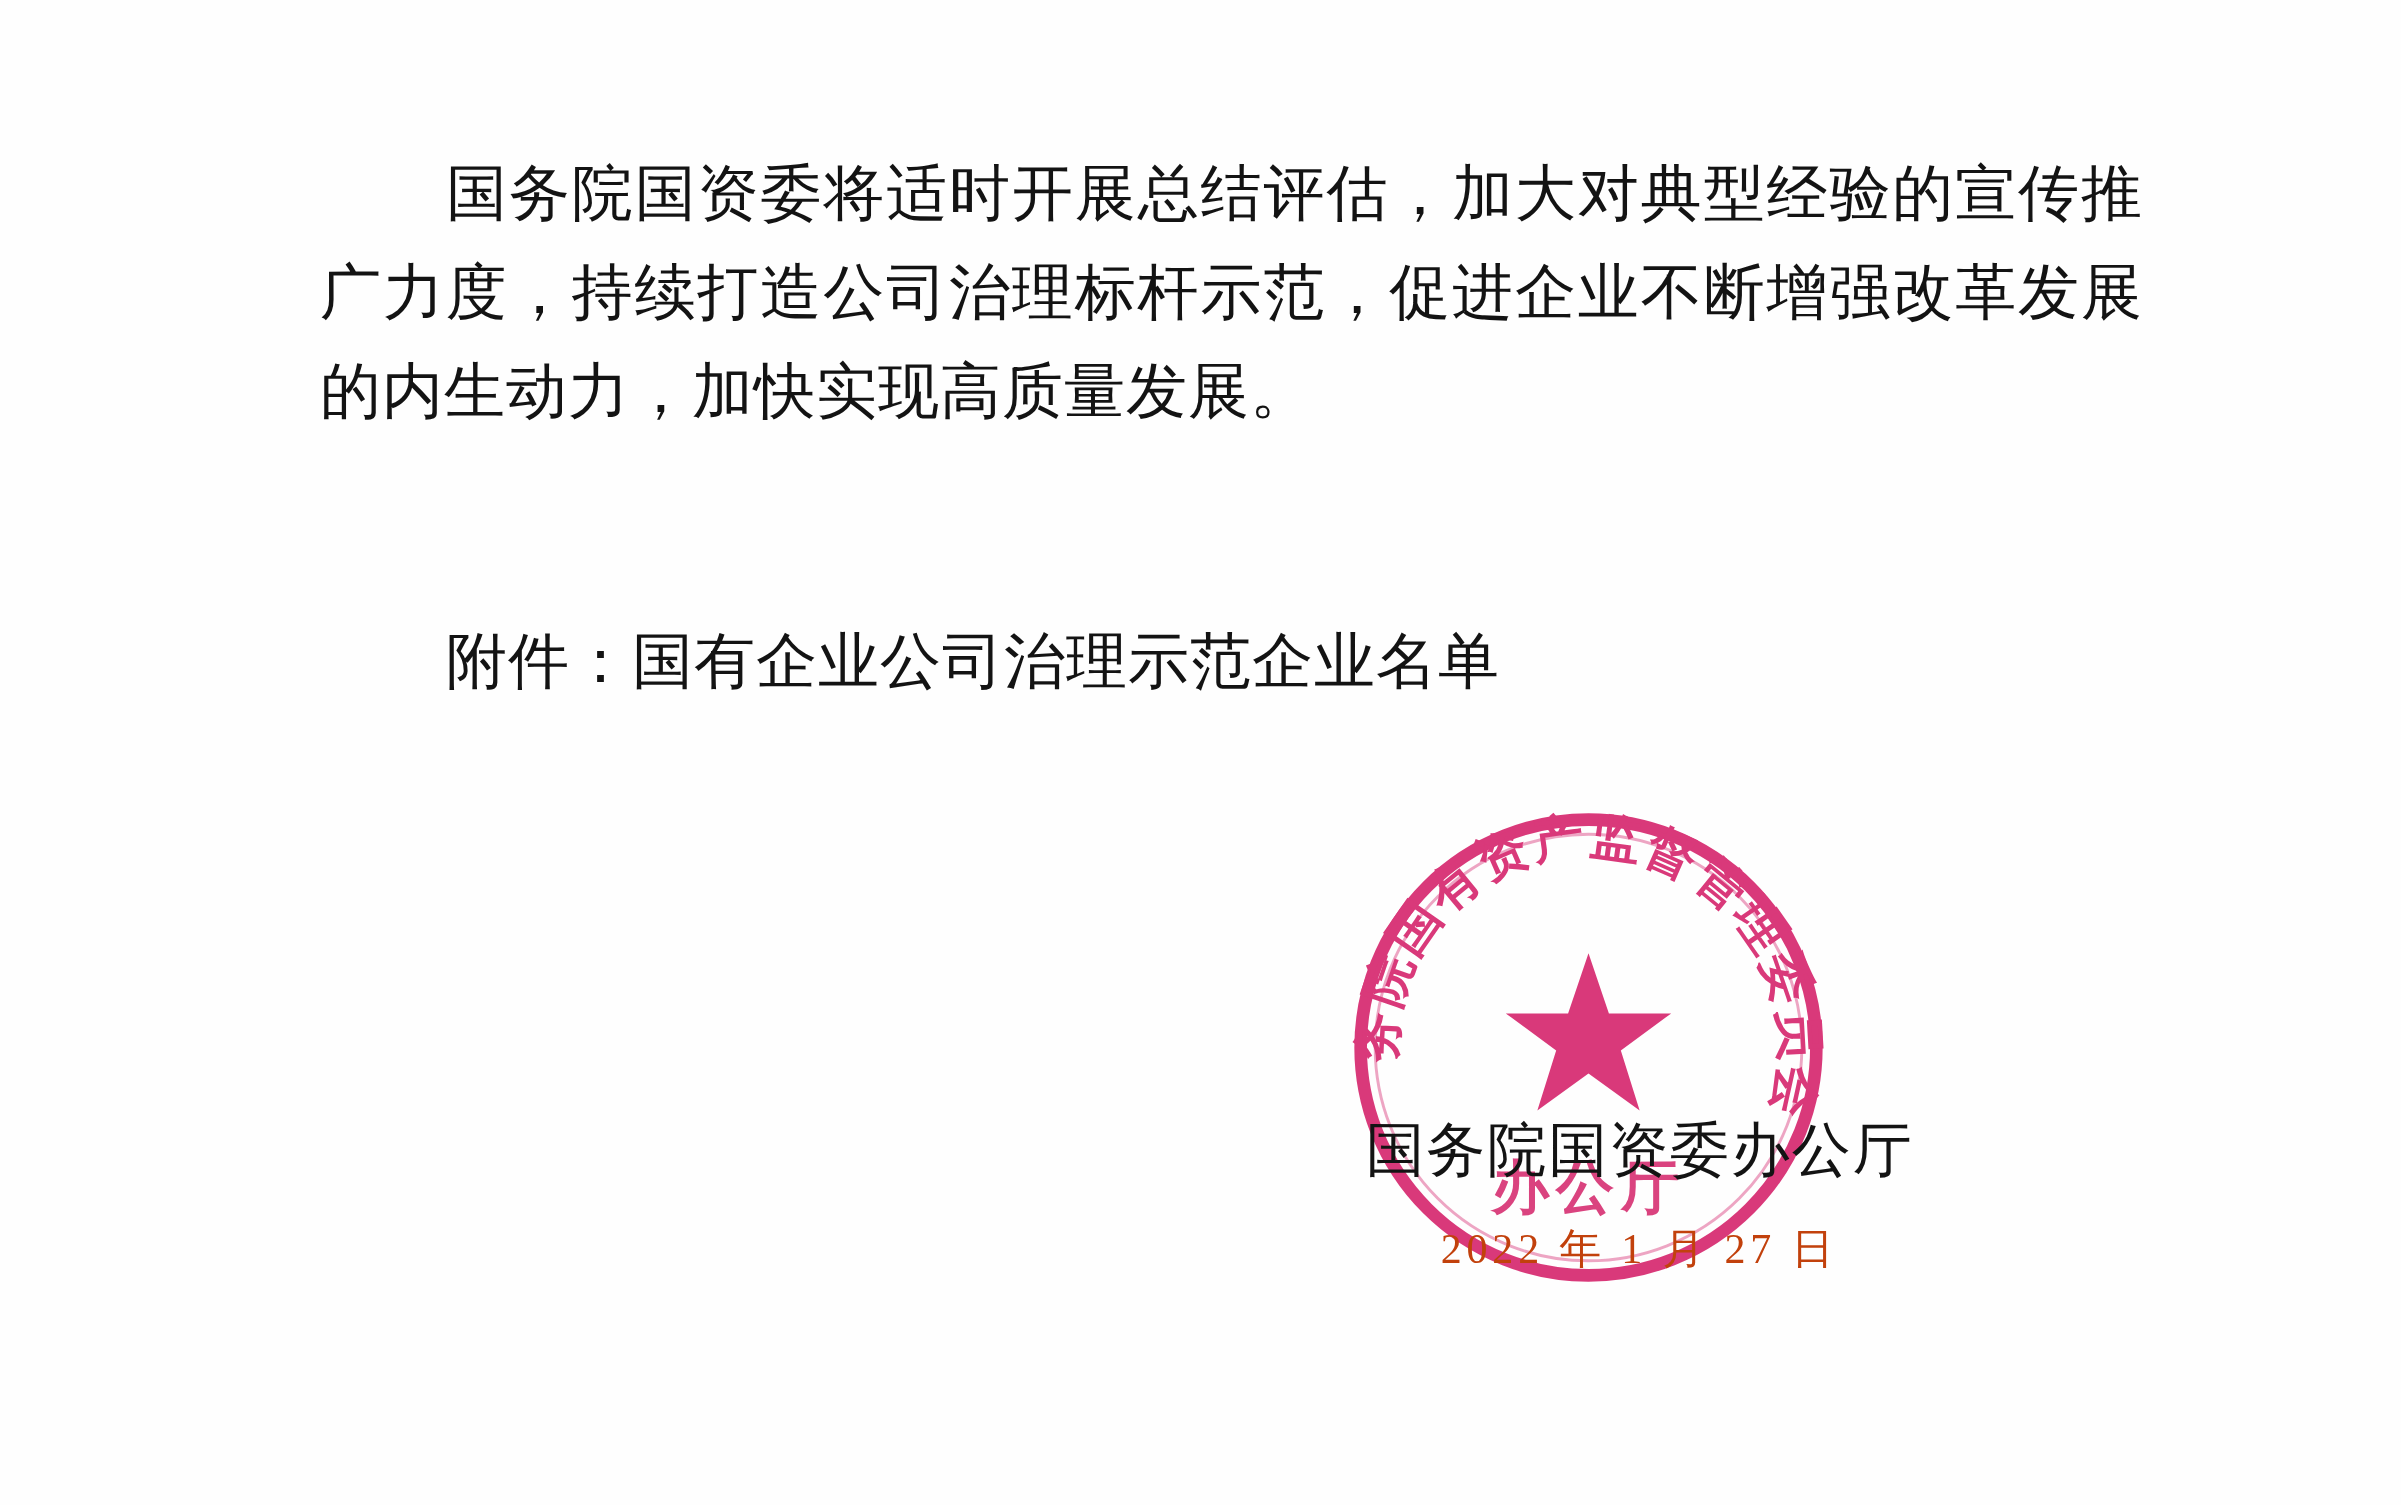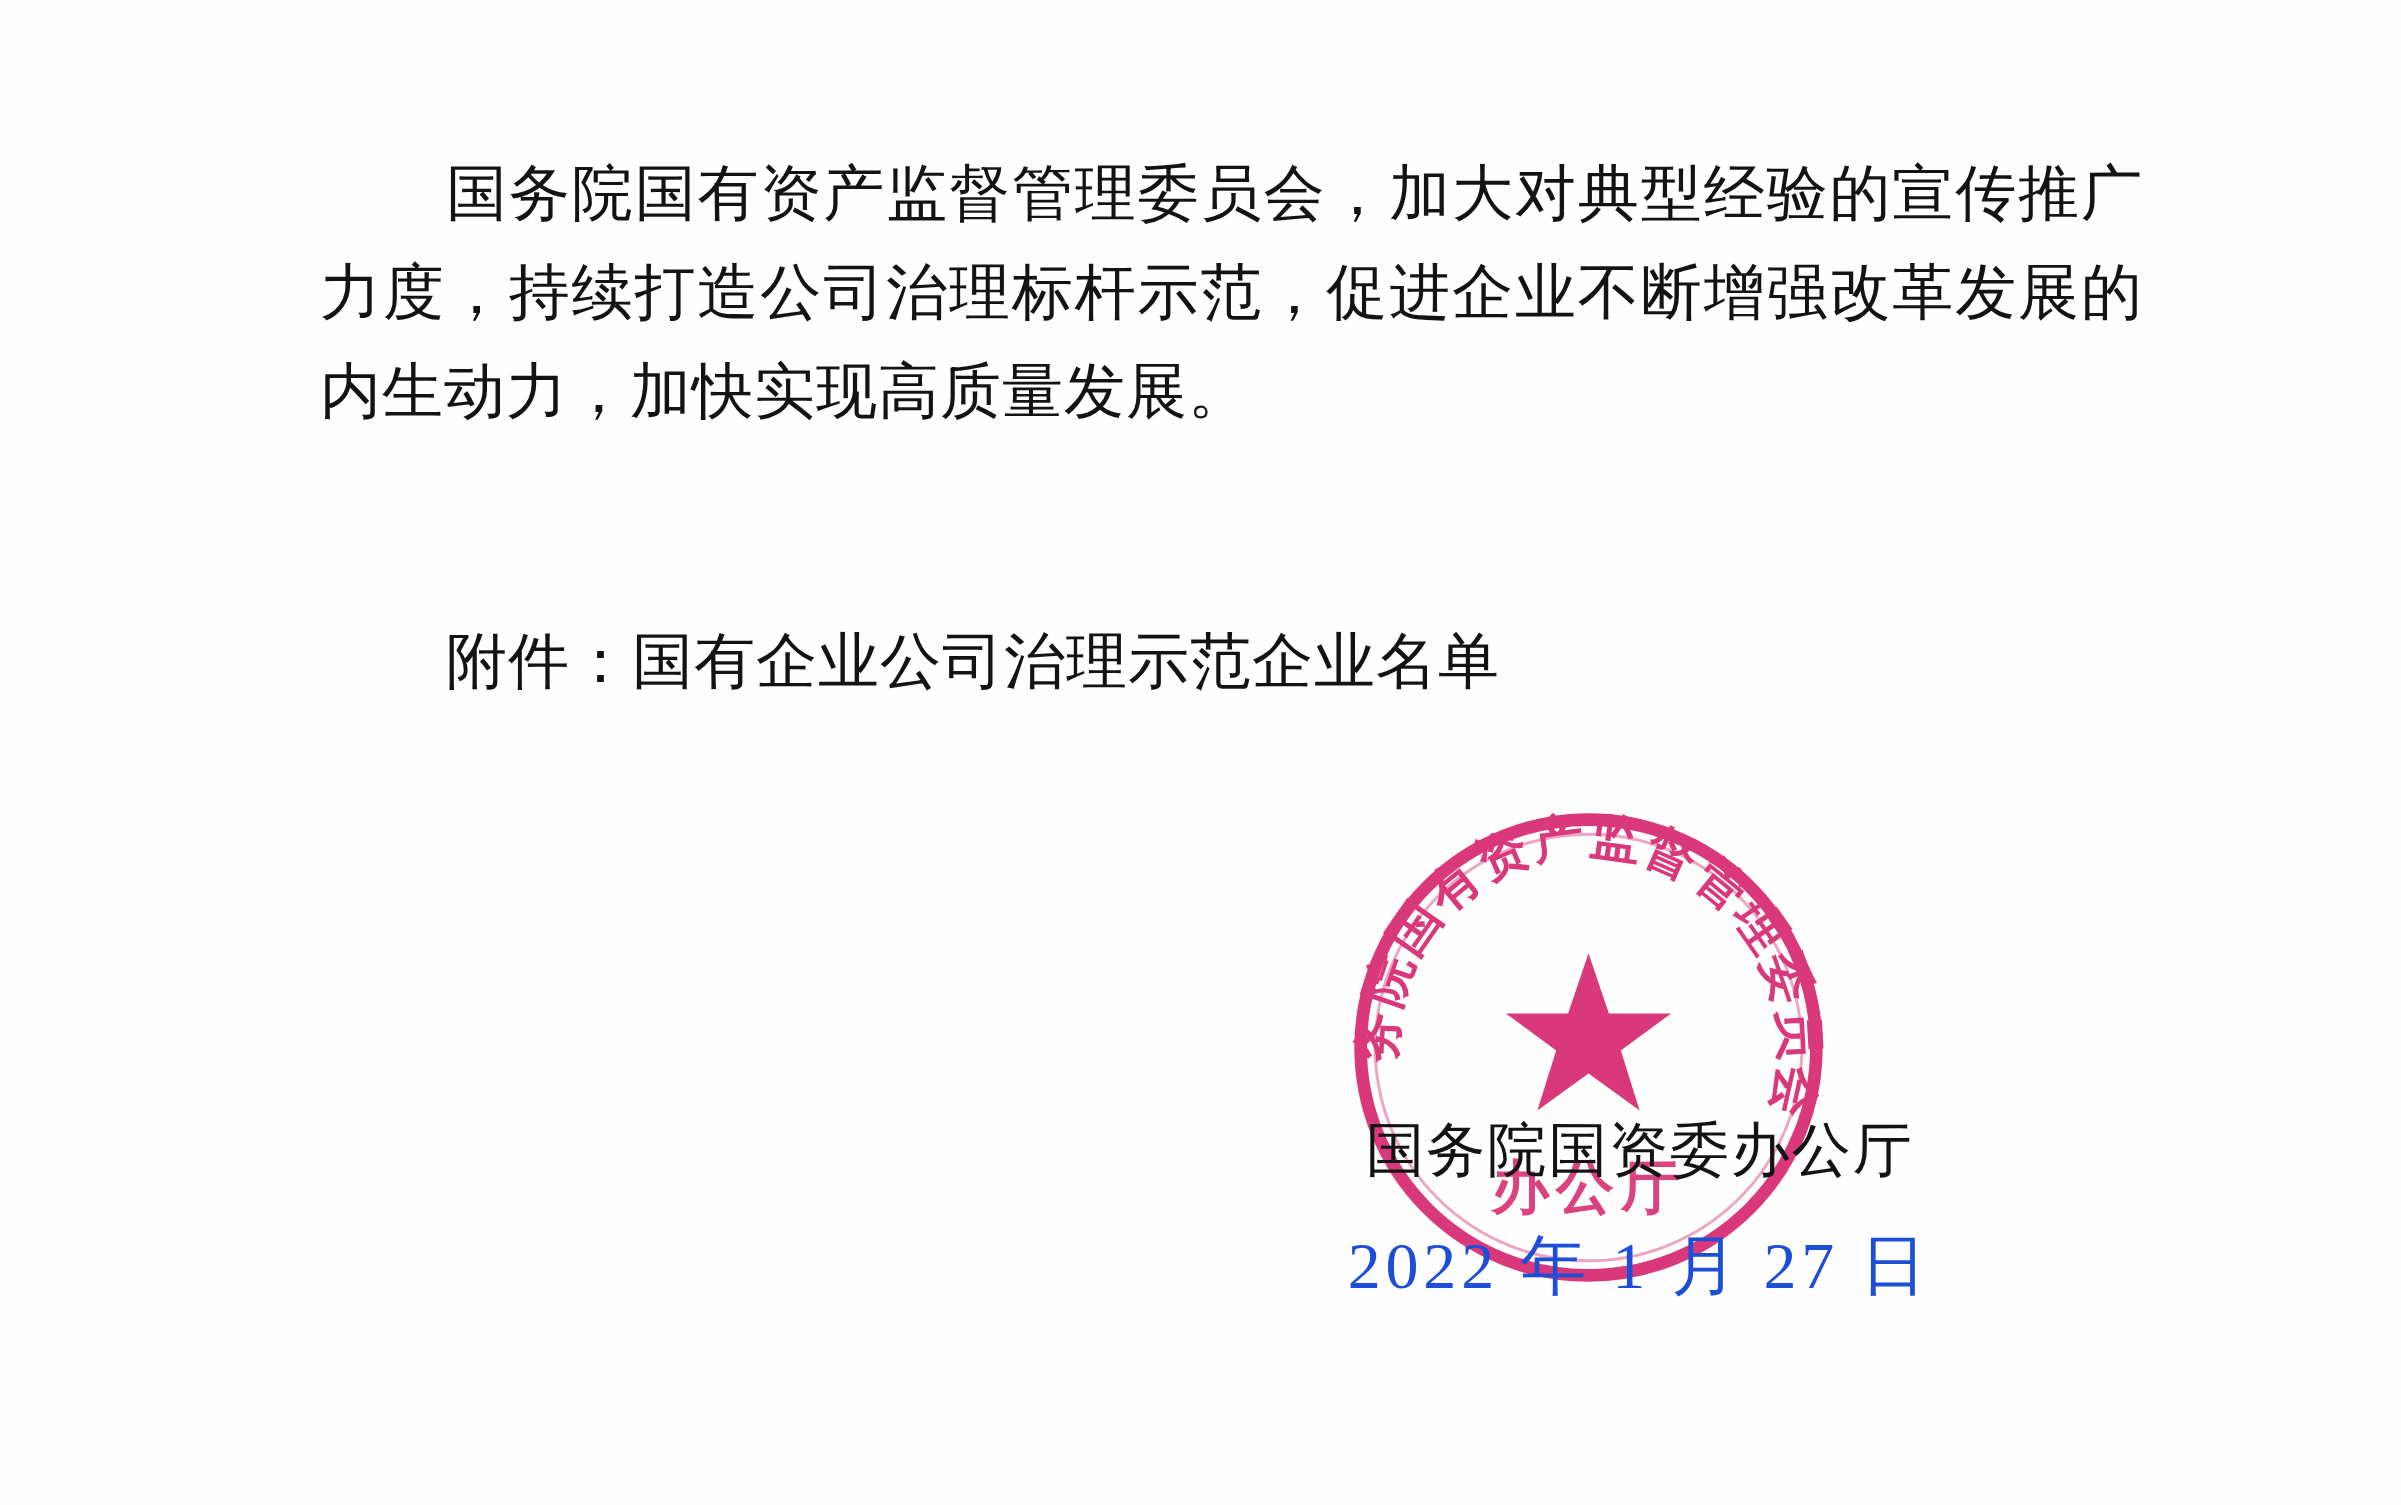--- a/index.html
+++ b/index.html
@@ -62,23 +62,23 @@
     z-index: 4;
   }
   .signature .org {
     font-size: 59px;
     letter-spacing: 1.9px;
     color: #131313;
     white-space: nowrap;
   }
   .signature .date {
     margin-top: 30px;
-    font-size: 66px;
+    font-size: 42px;
     letter-spacing: 4.8px;
-    color: #1d4ed8;
+    color: #c2410c;
     white-space: nowrap;
   }
 
   
   .seal {
     position: absolute;
     left: 1317px;
     top: 776px;
     width: 543px;
     height: 543px;
@@ -111,21 +111,21 @@
     color: #d62a6e;
     opacity: 0.88;
   }
 </style>
 </head>
 <body>
 
 <div class="page">
 
   <div class="body-text">
-    <span class="indent">国务院国有资产监督管理委员会，加大对典型经验的宣传推广力度，持续打造公司治理标杆示范，促进企业不断增强改革发展的内生动力，加快实现高质量发展。</span>
+    <span class="indent">国务院国资委将适时开展总结评估，加大对典型经验的宣传推广力度，持续打造公司治理标杆示范，促进企业不断增强改革发展的内生动力，加快实现高质量发展。</span>
   </div>
 
   <div class="attachment-line">附件：国有企业公司治理示范企业名单</div>
 
   <div class="seal">
     <svg viewBox="0 0 1120 1120" xmlns="http://www.w3.org/2000/svg" aria-hidden="true">
       <defs>
         <path id="ringpath" d="M 560,560 m -400,0 a 400,400 0 1,1 800,0 a 400,400 0 1,1 -800,0"></path>
       </defs>
 

